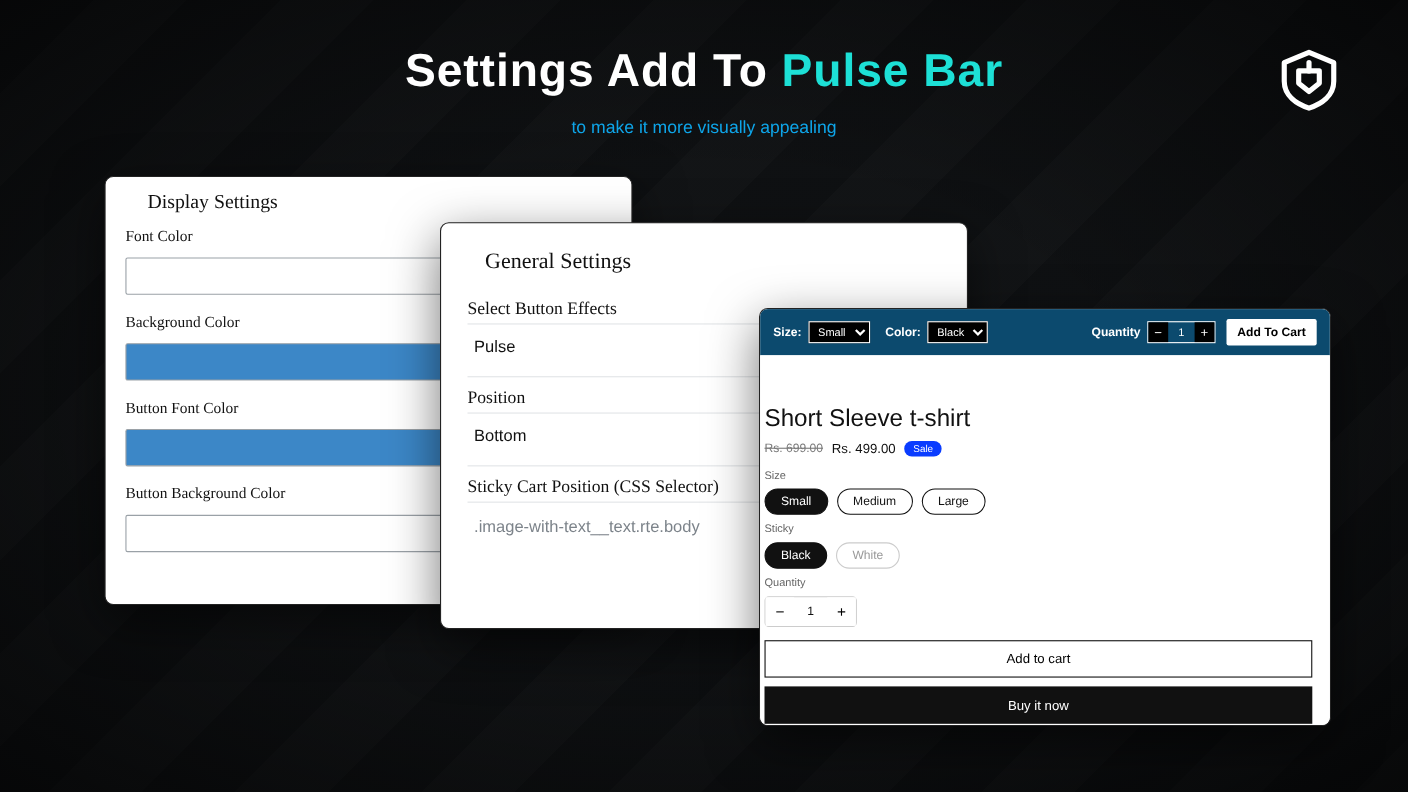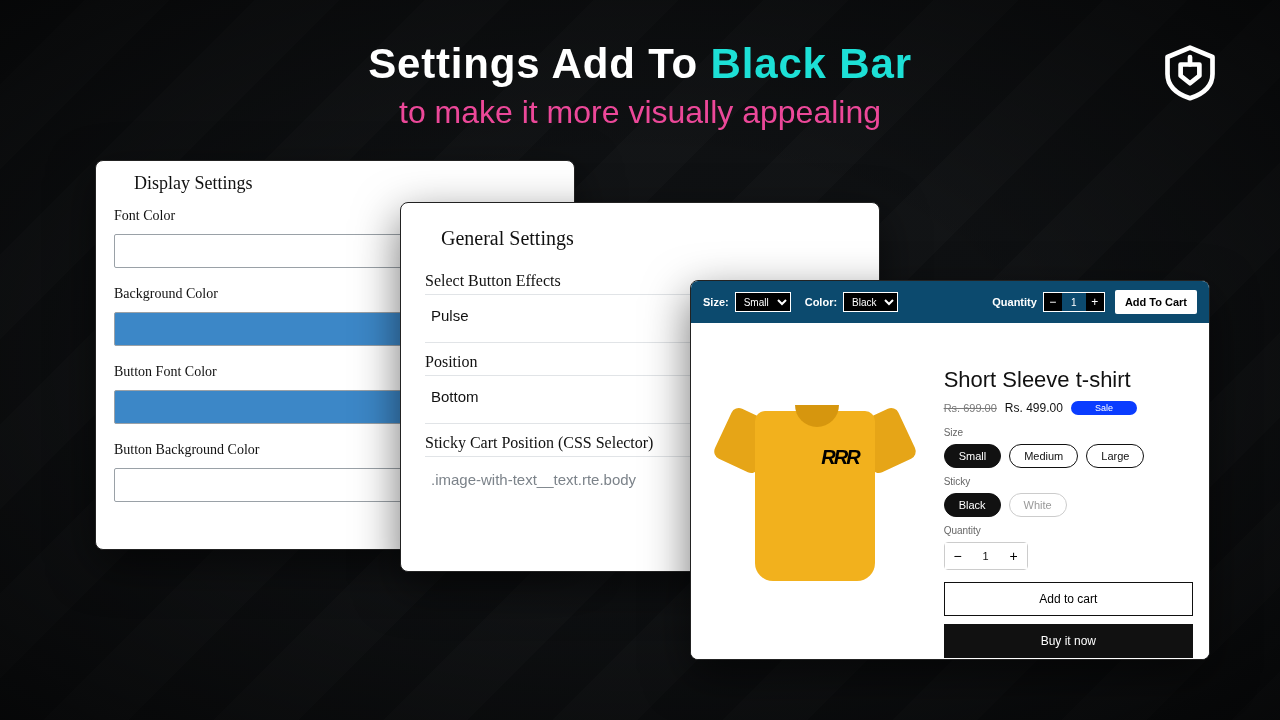--- a/index.html
+++ b/index.html
@@ -41,24 +41,24 @@
     padding-top: 40px;
   }
   .hero h1 {
     font-size: 42px;
     font-weight: 700;
     letter-spacing: .02em;
     color:#fff;
   }
   .hero h1 .accent { color: #1de0d6; }
   .hero p {
-    font-size: 32px;
+    font-size: 16px;
     font-weight: 300;
-    margin-top: 6px;
-    color: #ec4899;
+    margin-top: 20px;
+    color: #0ea5e9;
   }
 
   
   .stage { position: absolute; inset:0; z-index:1; }
 
   .panel {
     position: absolute;
     background: #fff;
     color: #111;
     border-radius: 8px;
@@ -218,21 +218,21 @@
     color:#111;
   }
   .prod-info h2 {
     font-size:22px;font-weight:500;margin-bottom:8px;
     font-family:Arial,sans-serif;
     margin-top:40px;
   }
   .price-row { margin-bottom:12px; display:flex;align-items:center;gap:8px; }
   .price-old { color:#7a7a7a; text-decoration:line-through; font-size:11px; }
   .price-new { font-size:12px; }
-  .sale-badge { background:#0a3cff;color:#fff;font-size:9px;padding:2px 24px;border-radius:10px; }
+  .sale-badge { background:#0a3cff;color:#fff;font-size:9px;padding:2px 8px;border-radius:10px; }
   .opt-label { font-size:10px;color:#666;margin:8px 0 6px 0; }
   .chips { display:flex;gap:8px;margin-bottom:6px; }
   .chip {
     border:1px solid #111;border-radius:16px;
     padding:5px 14px;font-size:11px;cursor:pointer;background:#fff;
   }
   .chip.sel { background:#111;color:#fff; }
   .qty2 {
     display:inline-flex;border:1px solid #ccc;border-radius:4px;
     align-items:center;margin-bottom:12px;
@@ -261,21 +261,21 @@
 <div class="logo">
   <svg viewBox="0 0 64 64" fill="none" stroke="#fff" stroke-width="5" stroke-linejoin="round" stroke-linecap="round">
     <path d="M32 6 L56 16 V34 C56 48 44 56 32 60 C20 56 8 48 8 34 V16 Z"></path>
     <path d="M22 24 H42 V36 L32 44 L22 36 Z"></path>
     <path d="M32 24 V16"></path>
   </svg>
 </div>
 
 <div class="hero">
   <h1>
-    <span>Settings Add To </span><span class="accent">Black Bar</span>
+    <span>Settings Add To </span><span class="accent">Pulse Bar</span>
   </h1>
   <p>to make it more visually appealing</p>
 </div>
 
 <div class="stage">
 
   <div class="panel panel-display">
     <h3>Display Settings</h3>
 
     <div class="field-label">Font Color</div>
@@ -318,29 +318,20 @@
       <span class="lbl">Quantity</span>
       <span class="qtybox">
         <button>−</button>
         <span>1</span>
         <button>+</button>
       </span>
       <button class="add">Add To Cart</button>
     </div>
 
     <div class="prod-body">
-      <div class="prod-img">
-        <div class="tshirt">
-          <div class="sleeve-l"></div>
-          <div class="sleeve-r"></div>
-          <div class="body"></div>
-          <div class="neck"></div>
-          <div class="print">RRR</div>
-        </div>
-      </div>
       <div class="prod-info">
         <h2>Short Sleeve t-shirt</h2>
         <div class="price-row">
           <span class="price-old">Rs. 699.00</span>
           <span class="price-new">Rs. 499.00</span>
           <span class="sale-badge">Sale</span>
         </div>
 
         <div class="opt-label">Size</div>
         <div class="chips">

